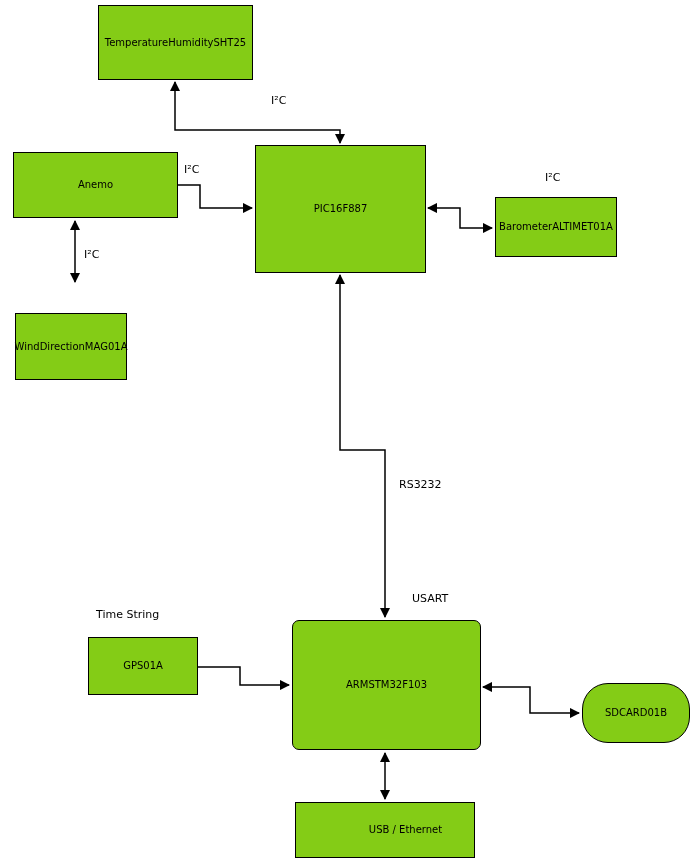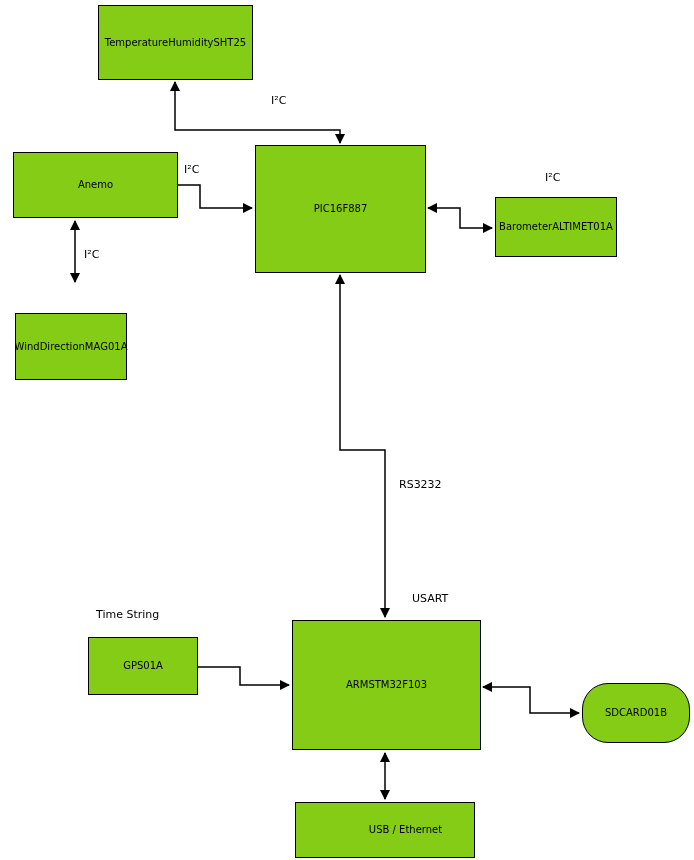--- a/index.html
+++ b/index.html
@@ -32,20 +32,21 @@
     align-items: center;
     justify-content: center;
     text-align: center;
     font-size: 10px;
     color: #000000;
     line-height: 16px;
   }
   .box.wide-gap {
     line-height: 16px;
     gap: 0;
+    border-radius: 7px;
   }
   .wire-label {
     position: absolute;
     font-size: 11px;
     color: #000000;
     white-space: nowrap;
   }
 </style>
 </head>
 <body>

